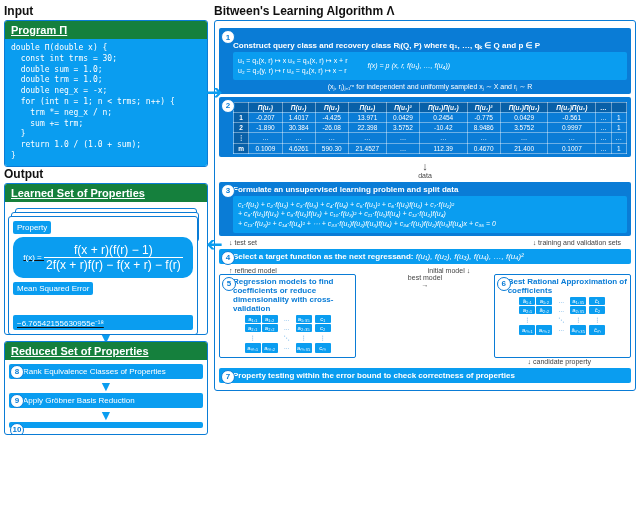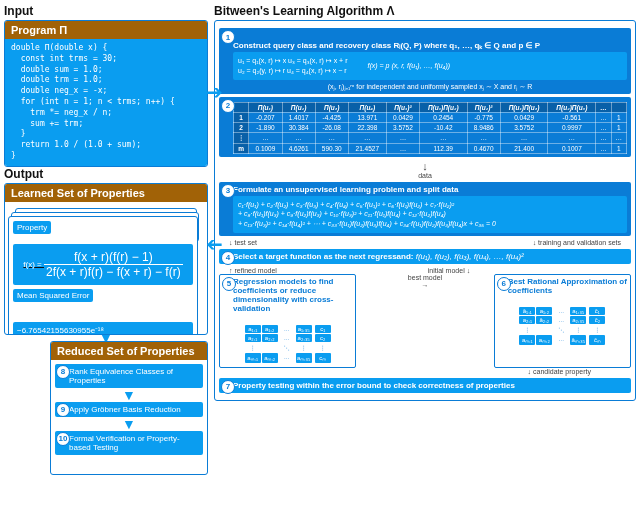--- a/index.html
+++ b/index.html
@@ -1,44 +1,44 @@
 <!DOCTYPE html>
 <html><head>
 <meta charset="utf-8">
 <style>
 body { margin:0; padding:4px; font-family:Helvetica,Arial,sans-serif; font-size:8px; background:#fff; width:632px; color:#111; }
 .row { display:flex; gap:6px; }
 .left-col { width:204px; display:flex; flex-direction:column; }
 .right-col { flex:1; border:1.5px solid #0a7cd6; border-radius:3px; background:#fff; padding:4px 4px; position:relative; }
 .panel { border:1.5px solid #0a7cd6; border-radius:3px; overflow:hidden; background:#fff; }
-.panel-hdr { background:#a16207; color:#fff; font-weight:600; font-size:11px; padding:3px 6px; }
+.panel-hdr { background:#15803d; color:#fff; font-weight:600; font-size:11px; padding:3px 6px;text-decoration:underline; }
 .big-title { font-weight:700; font-size:12px; margin-bottom:2px; }
 .code { font-family:Menlo,Consolas,monospace; font-size:8px; color:#fff; padding:4px 6px; line-height:1.35; white-space:pre; background:#0a9df0; }
 .step { background:#0a7cd6; color:#fff; border-radius:2px; margin:3px 0; padding:3px 4px 3px 4px; position:relative; font-size:8px; }
 .step-num { position:absolute; left:-6px; top:-4px; width:12px; height:12px; border-radius:50%; background:#fff; color:#0a7cd6; border:1.5px solid #0a7cd6; font-size:8px; font-weight:700; display:flex; align-items:center; justify-content:center; }
 .step-num.in { left:2px; top:2px; }
 .eq-block { background:#0a9df0; color:#fff; padding:4px 5px; font-size:7px; margin-top:2px; border-radius:2px; line-height:1.4; }
 .eq-white { color:#fff; font-style:italic; }
 .tbl { width:100%; border-collapse:collapse; font-size:6.5px; color:#fff; margin-top:2px; }
 .tbl th, .tbl td { border:1px solid rgba(255,255,255,.4); padding:1px 2px; text-align:center; background:#0a7cd6; }
 .tbl th { background:#0860a8; font-weight:600; font-style:italic; }
 .tbl td.idx { background:#0860a8; font-weight:600; }
 .two { display:flex; gap:4px; }
 .two>div { flex:1; }
 .box5 { border:1.2px solid #0a7cd6; border-radius:2px; padding:2px 3px 4px; position:relative; font-size:8px; }
-.box5 .hdr { color:#0a7cd6; font-weight:600; font-size:8px; margin-bottom:12px; margin-left:10px; }
+.box5 .hdr { color:#0a7cd6; font-weight:600; font-size:8px; margin-bottom:2px; margin-left:10px; }
 .matrix { display:flex; gap:3px; align-items:center; justify-content:center; }
 .mat { display:grid; gap:1px; }
 .cell { background:#0a9df0; color:#fff; font-size:6px; padding:1px 1px; min-width:14px; text-align:center; border-radius:1px; }
 .cell.dot { background:transparent; color:#0a7cd6; }
 .card-stack { position:relative; height:128px; }
 .card { position:absolute; border:1.2px solid #0a7cd6; border-radius:3px; background:#fff; width:188px; }
 .card .inner { padding:4px;text-decoration:underline; }
 .tag { background:#0a9df0; color:#fff; border-radius:2px; font-size:8px; padding:2px 4px; display:inline-block; margin-bottom:3px; }
-.formula { background:#0a9df0; color:#fff; padding:6px 4px; font-size:8px; text-align:center; border-radius:2px;margin-top:7px; }
+.formula { background:#0a9df0; color:#fff; padding:6px 4px; font-size:8px; text-align:center; border-radius:10px; }
 .mse { background:#0a9df0; color:#fff; padding:2px 4px; font-size:8px; border-radius:2px; margin-top:17px; }
 .red-step { background:#0a9df0; color:#fff; border-radius:2px; margin:4px 4px; padding:3px 4px 3px 14px; position:relative; font-size:8px; }
 .red-step .step-num { left:1px; top:1px; background:#fff; }
 .arrow-down { text-align:center; color:#0a9df0; font-size:14px; line-height:10px; margin:-2px 0; }
 .vflow { display:flex; flex-direction:column; align-items:center; font-size:7px; color:#444; }
 .mid-arrow { position:absolute; left:206px; font-size:20px; color:#0a9df0; }
 .flex-between { display:flex; justify-content:space-between; align-items:center; font-size:7px; color:#444; padding:0 10px; }
 .thin { font-size:7px; color:#444; text-align:center; }
 .frac { display:inline-block; vertical-align:middle; text-align:center; font-size:12px; }
 .frac .fn { display:block; border-bottom:1px solid #fff; padding:0 2px; }
@@ -81,27 +81,27 @@
             </div>
             <div class="tag" style="margin-top:4px;">Mean Squared Error</div>
             <div class="mse">−6.76542155630955e⁻¹⁸</div>
           </div>
         </div>
       </div>
     </div>
 
     <div class="arrow-down">▼</div>
 
-    <div class="panel" style="padding-bottom:15px;margin-left:46px;">
+    <div class="panel" style="padding-bottom:2px;">
       <div class="panel-hdr">Reduced Set of Properties</div>
       <div class="red-step"><div class="step-num">8</div><span>Rank Equivalence Classes of Properties</span></div>
       <div class="arrow-down">▼</div>
       <div class="red-step"><div class="step-num">9</div><span>Apply Gröbner Basis Reduction</span></div>
       <div class="arrow-down">▼</div>
-      <div class="red-step"><div class="step-num">10</div><span>Formal Verification or Property-based Testing</span></div>
+      <div class="red-step"><div class="step-num">10</div></div>
     </div>
   </div>
 
   <div style="flex:1;">
     <div class="big-title">Bitween's Learning Algorithm Λ</div>
     <div class="right-col">
 
       <div class="step" style="padding-left:14px;">
         <div class="step-num in">1</div>
         <div style="font-weight:600;margin-top:8px;">Construct query class and recovery class Rᵢ(Q, P) where q₁, …, qₖ ∈ Q and p ∈ P</div>

